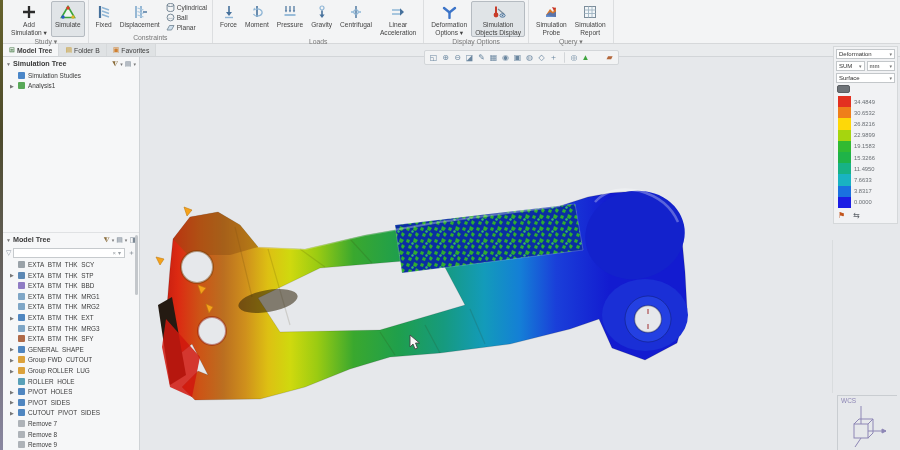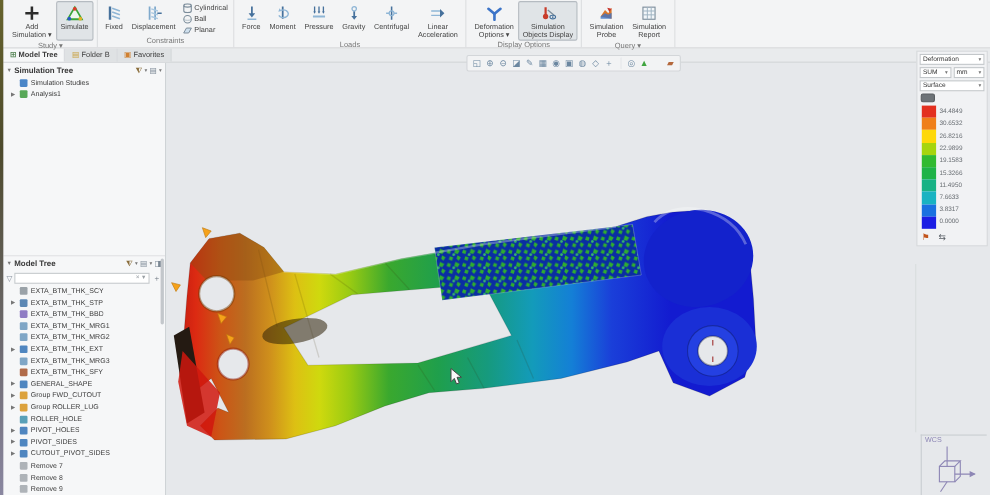--- a/index.html
+++ b/index.html
@@ -27,21 +27,21 @@
 
   
   #tabrow { position:absolute; left:3px; top:44px; width:897px; height:13px; background:#e9ebed;
     border-bottom:1px solid #d2d5d8; display:flex; z-index:25; }
   .navtab { display:flex; align-items:center; gap:2px; font-size:6.8px; color:#3d3d3d;
     padding:0 6px; border-right:1px solid #d6d9db; background:#dfe2e4; }
   .navtab.active { background:#f6f7f8; font-weight:bold; }
   .navtab .ticon { font-size:7px; }
 
   
-  #leftpanel { position:absolute; left:3px; top:57px; width:148px; height:393px; background:#f6f7f8;
+  #leftpanel { position:absolute; left:3px; top:57px; width:137px; height:393px; background:#f6f7f8;
     border-right:1px solid #cfd3d6; z-index:20; display:flex; flex-direction:column; }
   .tree-header { display:flex; align-items:center; height:13px; padding:0 3px; gap:2px; }
   .tree-title { font-size:7.2px; font-weight:bold; color:#3a3a3a; flex:1; }
   .th-caret { font-size:5px; color:#777; }
   .th-icon { font-size:7px; color:#8a6d3b; }
   .th-icon2 { font-size:7px; color:#7b8894; }
   .tree-item { display:flex; align-items:center; height:10.6px; padding-left:6px; gap:3px; cursor:default; }
   .tree-item .arr { width:6px; font-size:5px; color:#777; text-align:center; }
   .tree-item .nicon { width:7px; height:7px; border-radius:1px; flex:none; }
   .tree-item .nlabel { font-size:6.4px; color:#3b3b3b; white-space:nowrap; overflow:hidden; }

